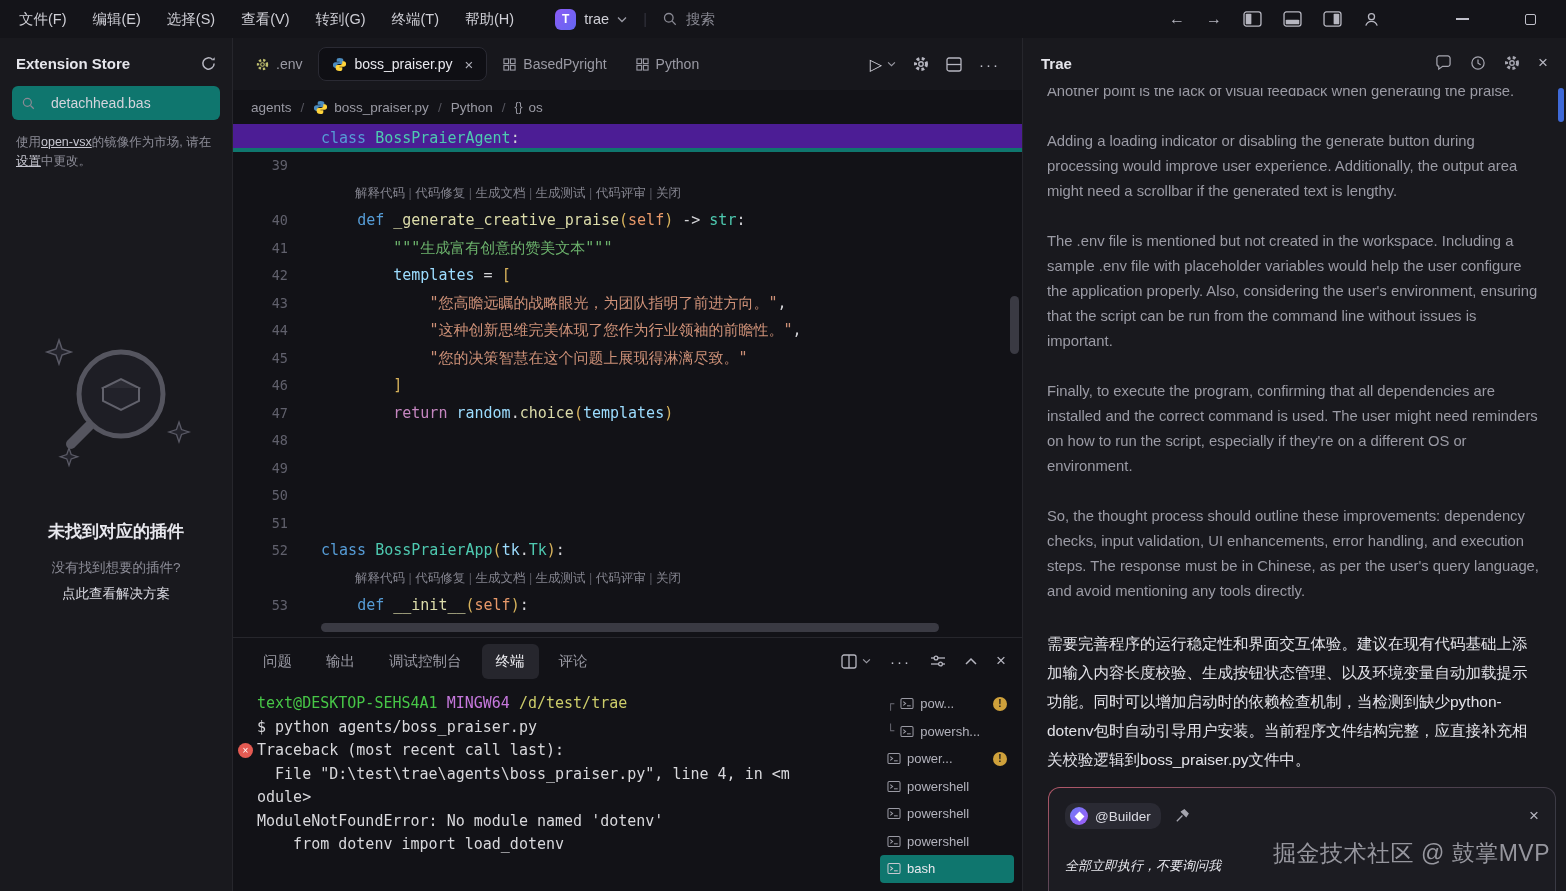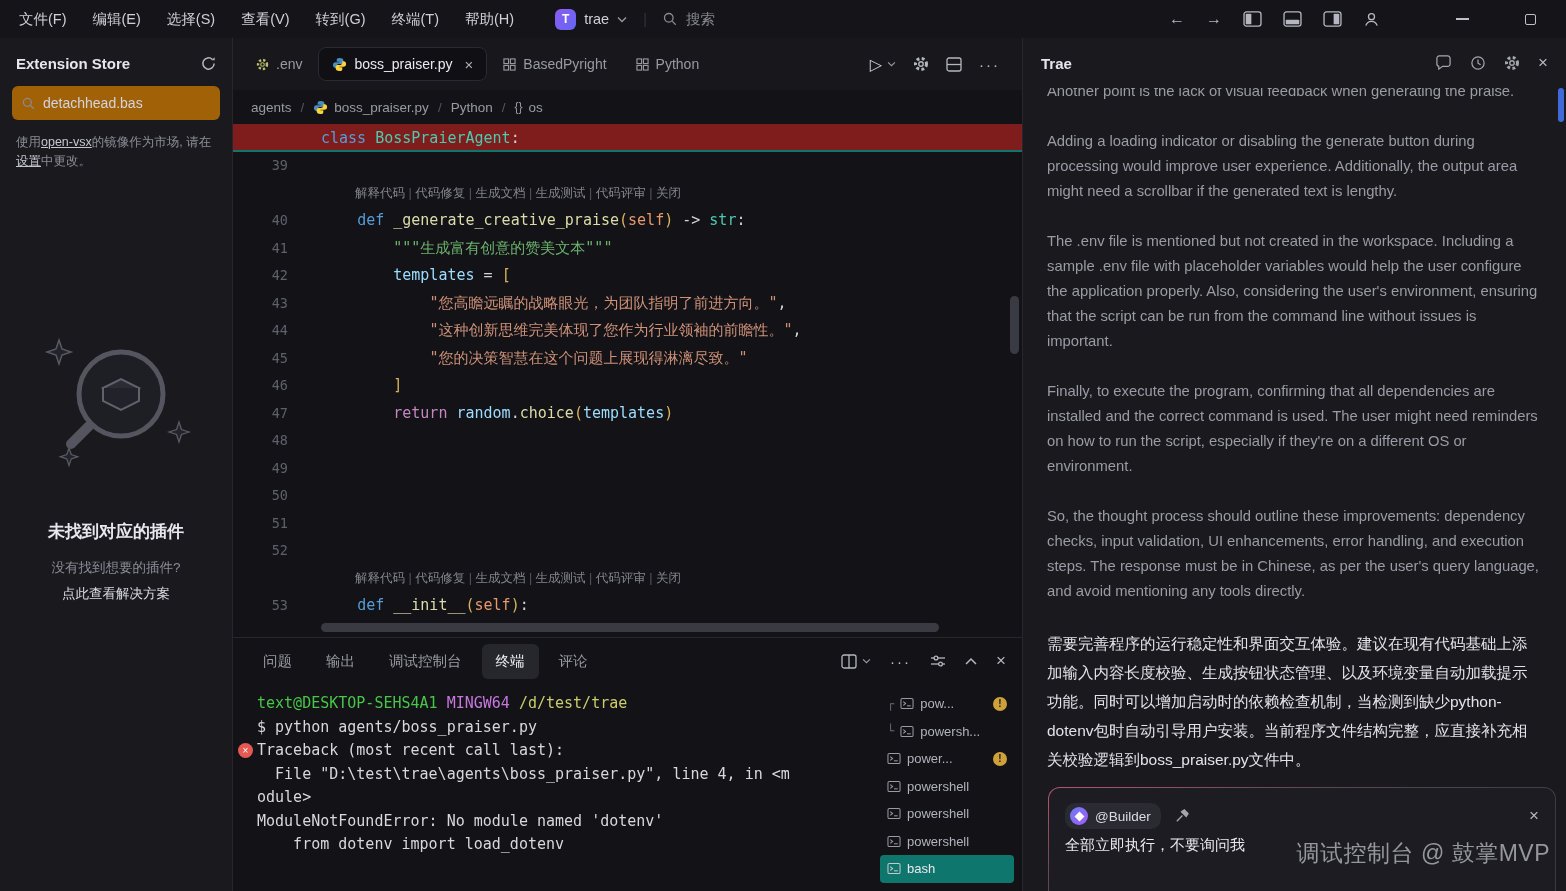--- a/index.html
+++ b/index.html
@@ -22,22 +22,22 @@
   .max-box{width:11px;height:11px;border:1.5px solid #c0c0ca;border-radius:2px;display:inline-block;}
   .i{display:inline-flex;align-items:center;justify-content:center;}
 
   
   .workbench{flex:1;display:flex;min-height:0;}
 
   
   .sidebar{flex:0 0 233px;background:#19191e;border-right:1px solid #26262c;display:flex;flex-direction:column;}
   .sb-header{display:flex;align-items:center;padding:17px 16px 12px 16px;}
   .sb-title{font-size:15px;font-weight:600;color:#e6e6ec;flex:1;}
-  .sb-search{margin:2px 12px 0 12px;height:34px;background:#a16207;border-radius:6px;display:flex;align-items:center;
-    gap:8px;padding:0 10px;font-size:14px;color:#d4d4dc;}
+  .sb-search{margin:2px 12px 0 12px;height:34px;background:#0f766e;border-radius:6px;display:flex;align-items:center;
+    gap:16px;padding:0 10px;font-size:14px;color:#d4d4dc;}
   .sb-notice{margin:13px 16px;font-size:12.5px;line-height:19px;color:#8d8d98;}
   .notice-link{color:#c6c6d0;text-decoration:underline;}
   .sb-illustration{margin:148px auto 0 auto;display:block;}
   .sb-empty-title{margin-top:38px;text-align:center;font-size:17px;font-weight:bold;color:#e8e8ee;}
   .sb-empty-sub{margin-top:16px;text-align:center;font-size:13.5px;color:#8d8d98;}
   .sb-empty-link{margin-top:8px;text-align:center;font-size:13.5px;color:#dcdce4;}
 
   
   .editor-col{flex:1;min-width:0;display:flex;flex-direction:column;background:#121217;}
   .tabbar{flex:0 0 52px;display:flex;align-items:center;padding:0 10px;background:#17171c;}
@@ -49,21 +49,21 @@
   .run-glyph{font-size:16px;color:#d0d0d8;}
   .more-dots{letter-spacing:2px;font-size:15px;color:#c0c0ca;}
 
   .breadcrumb{flex:0 0 34px;display:flex;align-items:center;gap:9px;padding-left:18px;font-size:13.5px;color:#9a9aa4;}
   .crumb{display:flex;align-items:center;gap:6px;}
   .crumb-sep{color:#55555e;}
   .braces{color:#9a9aa4;font-size:12px;}
 
   .code-area{flex:1;position:relative;overflow:hidden;
     font-family:"DejaVu Sans Mono","Liberation Mono",monospace;font-size:15px;}
-  .sticky{display:flex;height:28px;line-height:28px;background:#7f1d1d;border-bottom:2px solid #0f766e;white-space:pre;}
+  .sticky{display:flex;height:28px;line-height:28px;background:#4c1d95;border-bottom:4px solid #0f766e;white-space:pre;}
   .sticky .gutter{line-height:28px;}
   .code-row{display:flex;height:27.5px;line-height:27.5px;white-space:pre;}
   .gutter{flex:0 0 88px;text-align:right;padding-right:33px;color:#60606c;font-size:13.5px;}
   .code-content{flex:1;}
   .code-content.lens{font-family:"Liberation Sans","DejaVu Sans",sans-serif;font-size:12.5px;color:#84848f;
     padding-left:34px;}
   .lens-sep{color:#55555e;}
   .tok-def{color:#d4d4d8}.tok-kw{color:#569cd6}.tok-kw2{color:#c586c0}.tok-fn{color:#dcdcaa}
   .tok-cls{color:#4ec9b0}.tok-str{color:#ce9178}.tok-doc{color:#6cb26c}.tok-var{color:#9cdcfe}
   .tok-slf{color:#e8996a}.tok-brk{color:#d8b35c}
@@ -105,21 +105,21 @@
     background:linear-gradient(#1c1c22,#1c1c22) padding-box,
       linear-gradient(160deg,#b3586a,#5c4656 30%,#3a3a44 62%) border-box;
     border:1.5px solid transparent;z-index:2;}
   .input-head{display:flex;align-items:center;gap:13px;}
   .mention-chip{display:flex;align-items:center;gap:7px;background:#2a2a33;border-radius:10px;
     padding:4px 10px 4px 5px;font-size:13.5px;color:#dcdce4;}
   .mention-avatar{width:18px;height:18px;border-radius:50%;background:linear-gradient(135deg,#6f7bf7,#9f5cf7);
     display:flex;align-items:center;justify-content:center;}
   .avatar-dot{width:7px;height:7px;background:#fff;transform:rotate(45deg);}
   .input-close{margin-left:auto;color:#b6b6c0;font-size:17px;}
-  .input-text{margin-top:7px;font-size:15px;color:#e8e8ee;}
+  .input-text{margin-top:28px;font-size:13px;color:#e8e8ee;font-style:italic;}
   .watermark{position:absolute;right:16px;top:800px;font-size:23px;color:#96969e;z-index:5;letter-spacing:.5px;}
 </style>
 </head>
 <body>
 
 <div class="app">
 
   <div class="titlebar">
     <div class="menus">
         <span class="menu-item">文件(F)</span>
@@ -331,21 +331,21 @@
             <div class="code-row"><div class="gutter">42</div><div class="code-content"><span class="tok-def">        </span><span class="tok-var">templates</span><span class="tok-def"> = </span><span class="tok-brk">[</span></div></div>
             <div class="code-row"><div class="gutter">43</div><div class="code-content"><span class="tok-def">            </span><span class="tok-str">"您高瞻远瞩的战略眼光，为团队指明了前进方向。"</span><span class="tok-def">,</span></div></div>
             <div class="code-row"><div class="gutter">44</div><div class="code-content"><span class="tok-def">            </span><span class="tok-str">"这种创新思维完美体现了您作为行业领袖的前瞻性。"</span><span class="tok-def">,</span></div></div>
             <div class="code-row"><div class="gutter">45</div><div class="code-content"><span class="tok-def">            </span><span class="tok-str">"您的决策智慧在这个问题上展现得淋漓尽致。"</span></div></div>
             <div class="code-row"><div class="gutter">46</div><div class="code-content"><span class="tok-def">        </span><span class="tok-brk">]</span></div></div>
             <div class="code-row"><div class="gutter">47</div><div class="code-content"><span class="tok-def">        </span><span class="tok-kw2">return</span><span class="tok-def"> </span><span class="tok-var">random</span><span class="tok-def">.</span><span class="tok-fn">choice</span><span class="tok-brk">(</span><span class="tok-var">templates</span><span class="tok-brk">)</span></div></div>
             <div class="code-row"><div class="gutter">48</div><div class="code-content"></div></div>
             <div class="code-row"><div class="gutter">49</div><div class="code-content"></div></div>
             <div class="code-row"><div class="gutter">50</div><div class="code-content"></div></div>
             <div class="code-row"><div class="gutter">51</div><div class="code-content"></div></div>
-            <div class="code-row"><div class="gutter">52</div></div>
+            <div class="code-row"><div class="gutter">52</div><div class="code-content"><span class="tok-kw">class</span><span class="tok-def"> </span><span class="tok-cls">BossPraierApp</span><span class="tok-brk">(</span><span class="tok-var">tk</span><span class="tok-def">.</span><span class="tok-cls">Tk</span><span class="tok-brk">)</span><span class="tok-def">:</span></div></div>
             <div class="code-row"><div class="gutter"></div><div class="code-content lens"><span class="lens-item">解释代码</span><span class="lens-sep"> | </span><span class="lens-item">代码修复</span><span class="lens-sep"> | </span><span class="lens-item">生成文档</span><span class="lens-sep"> | </span><span class="lens-item">生成测试</span><span class="lens-sep"> | </span><span class="lens-item">代码评审</span><span class="lens-sep"> | </span><span class="lens-item">关闭</span></div></div>
             <div class="code-row"><div class="gutter">53</div><div class="code-content"><span class="tok-def">    </span><span class="tok-kw">def</span><span class="tok-def"> </span><span class="tok-fn">__init__</span><span class="tok-brk">(</span><span class="tok-slf">self</span><span class="tok-brk">)</span><span class="tok-def">:</span></div></div>
           </div>
         <div class="vscroll"></div>
         <div class="hscroll"></div>
       </div>
 
       <div class="panel">
         <div class="panel-header">
           <div style="display:flex;align-items:center;gap:6px;">
@@ -522,17 +522,17 @@
           <span class="i">
             <svg width="15" height="15" viewBox="0 0 16 16" fill="none" stroke="#a6a6b0" stroke-width="1.4">
                 <path d="M3 13l6-6"></path>
                 <path d="M8 3l3-2 4 4-2 3-5-5z" fill="#a6a6b0"></path>
               </svg>
           </span>
           <span class="input-close">×</span>
         </div>
         <div class="input-text">全部立即执行，不要询问我</div>
       </div>
-      <div class="watermark">调试控制台 @ 鼓掌MVP</div>
+      <div class="watermark">掘金技术社区 @ 鼓掌MVP</div>
     </div>
 
   </div>
 </div>
 
 </body></html>

